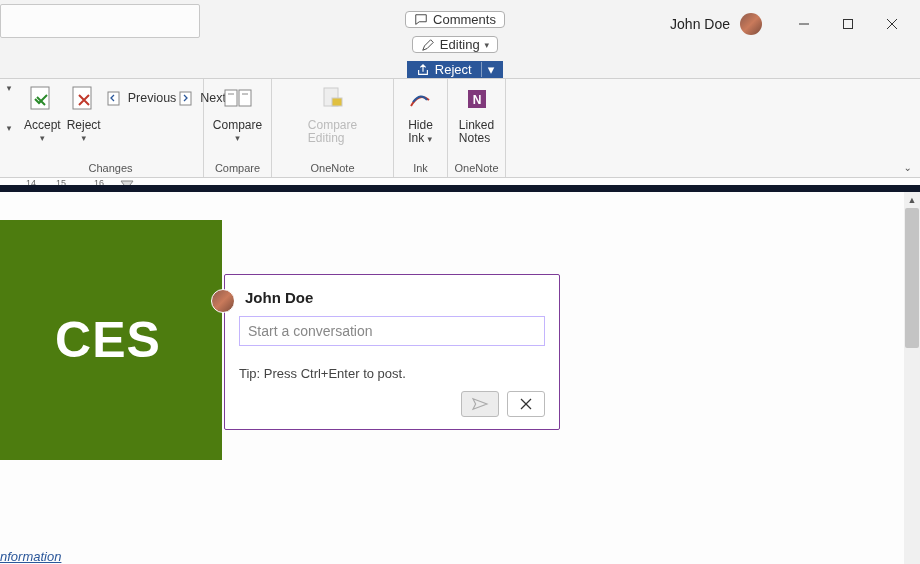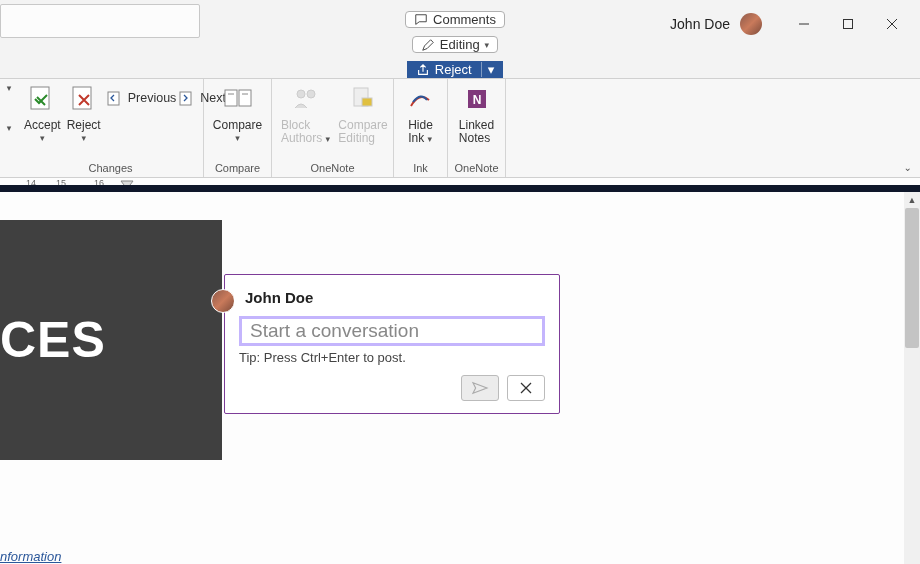--- a/index.html
+++ b/index.html
@@ -37,36 +37,36 @@
 .leading-dd { width:18px; display:flex; flex-direction:column; align-items:center; justify-content:flex-start; padding-top:4px; gap:30px;}
 .leading-dd span { font-size:9px; color:#555; cursor:pointer;}
 .ribbon-collapse { position:absolute; right:8px; bottom:4px; font-size:10px; color:#555; cursor:pointer;}
 
 
 .ruler-row { height:14px; background:#fdfdfd; border-bottom:7px solid #0f172a; position:relative; font-size:9px; color:#666; overflow:hidden;}
 .ruler-row .tick { position:absolute; top:0; height:14px; }
 
 
 .doc-area { position:absolute; left:0; right:16px; top:192px; bottom:0; background:#fdfdfd; }
-.blue-block { position:absolute; left:0; top:28px; width:222px; height:240px; background:#404040; color:#fff; display:flex; align-items:center; justify-content:flex-start; padding-right:6px; }
+.blue-block { position:absolute; left:0; top:28px; width:222px; height:240px; background:#4d7c0f; color:#fff; display:flex; align-items:center; justify-content:center; padding-right:6px; }
 .blue-text { font-size:50px; font-weight:800; letter-spacing:1px; }
 .info-link { position:absolute; left:0; bottom:0; font-size:13px; font-style:italic; color:#2b579a; text-decoration:underline;}
 
 
 .vscroll { position:absolute; right:0; top:192px; bottom:0; width:16px; background:#f0f0f0;}
 .vscroll .arrow { width:16px; height:16px; display:flex; align-items:center; justify-content:center; font-size:9px; color:#555; cursor:pointer;}
 .vscroll .thumb { position:absolute; top:16px; width:14px; left:1px; height:140px; background:#c4c4c4; border-radius:2px; cursor:pointer;}
 
 
 .comment-pop { position:absolute; left:224px; top:274px; width:336px; border:1.5px solid #7d3c98; background:#fff; border-radius:2px; padding:14px 14px 12px; }
 .comment-avatar { position:absolute; left:-14px; top:14px; width:24px; height:24px; border-radius:50%; background: linear-gradient(135deg,#8d5a4a 0%,#c97a5b 50%,#7b4a3a 100%); border:1px solid #fff;}
 .comment-name { font-size:15px; font-weight:600; color:#222; margin-bottom:10px; margin-left:6px;}
-.comment-input { width:100%; height:30px; border:3px solid #c4b5fd; padding:0 8px; font-size:19px; color:#333; background:#fff;}
+.comment-input { width:100%; height:30px; border:1px solid #c4b5fd; padding:0 8px; font-size:14px; color:#333; background:#fff;}
 .comment-input::placeholder { color:#888; }
-.comment-tip { font-size:13px; color:#444; margin-top:4px;}
+.comment-tip { font-size:13px; color:#444; margin-top:20px;}
 .comment-actions { display:flex; justify-content:flex-end; gap:8px; margin-top:10px;}
 .comment-actions button { width:38px; height:26px; border:1px solid #bbb; background:#f3f3f3; border-radius:3px; cursor:pointer; display:flex; align-items:center; justify-content:center;}
 .comment-actions button.send { background:#ececec; }
 .comment-actions button.send svg { stroke:#aaa; fill:none;}
 .comment-actions button.close { background:#fff;}
 </style>
 </head>
 <body>
 
 <div class="title-bar">
@@ -176,30 +176,20 @@
           </span>
         <span class="lbl">Compare</span>
         <span class="chev">▾</span>
       </div>
     </div>
     <div class="group-label">Compare</div>
   </div>
 
   <div class="ribbon-group" style="width:122px">
     <div class="group-body" style="justify-content:center">
-      <div class="big-btn disabled" style="width:56px">
-        <span class="icon">
-            <svg width="30" height="26">
-              <circle cx="10" cy="8" r="4" fill="#ddd"></circle>
-              <circle cx="20" cy="8" r="4" fill="#ddd"></circle>
-              <path d="M4 22 q6-8 12 0" fill="#ddd"></path>
-            </svg>
-          </span>
-        <span class="lbl"><span>Block</span><br><span>Authors</span> <span class="chev">▾</span></span>
-      </div>
       <div class="big-btn disabled" style="width:48px">
         <span class="icon">
             <svg width="26" height="26">
               <rect x="4" y="2" width="14" height="18" fill="#eee" stroke="#ccc"></rect>
               <rect x="12" y="12" width="10" height="8" fill="#e0c040" stroke="#ccc"></rect>
             </svg>
           </span>
         <span class="lbl"><span>Compare</span><br><span>Editing</span></span>
       </div>
     </div>

